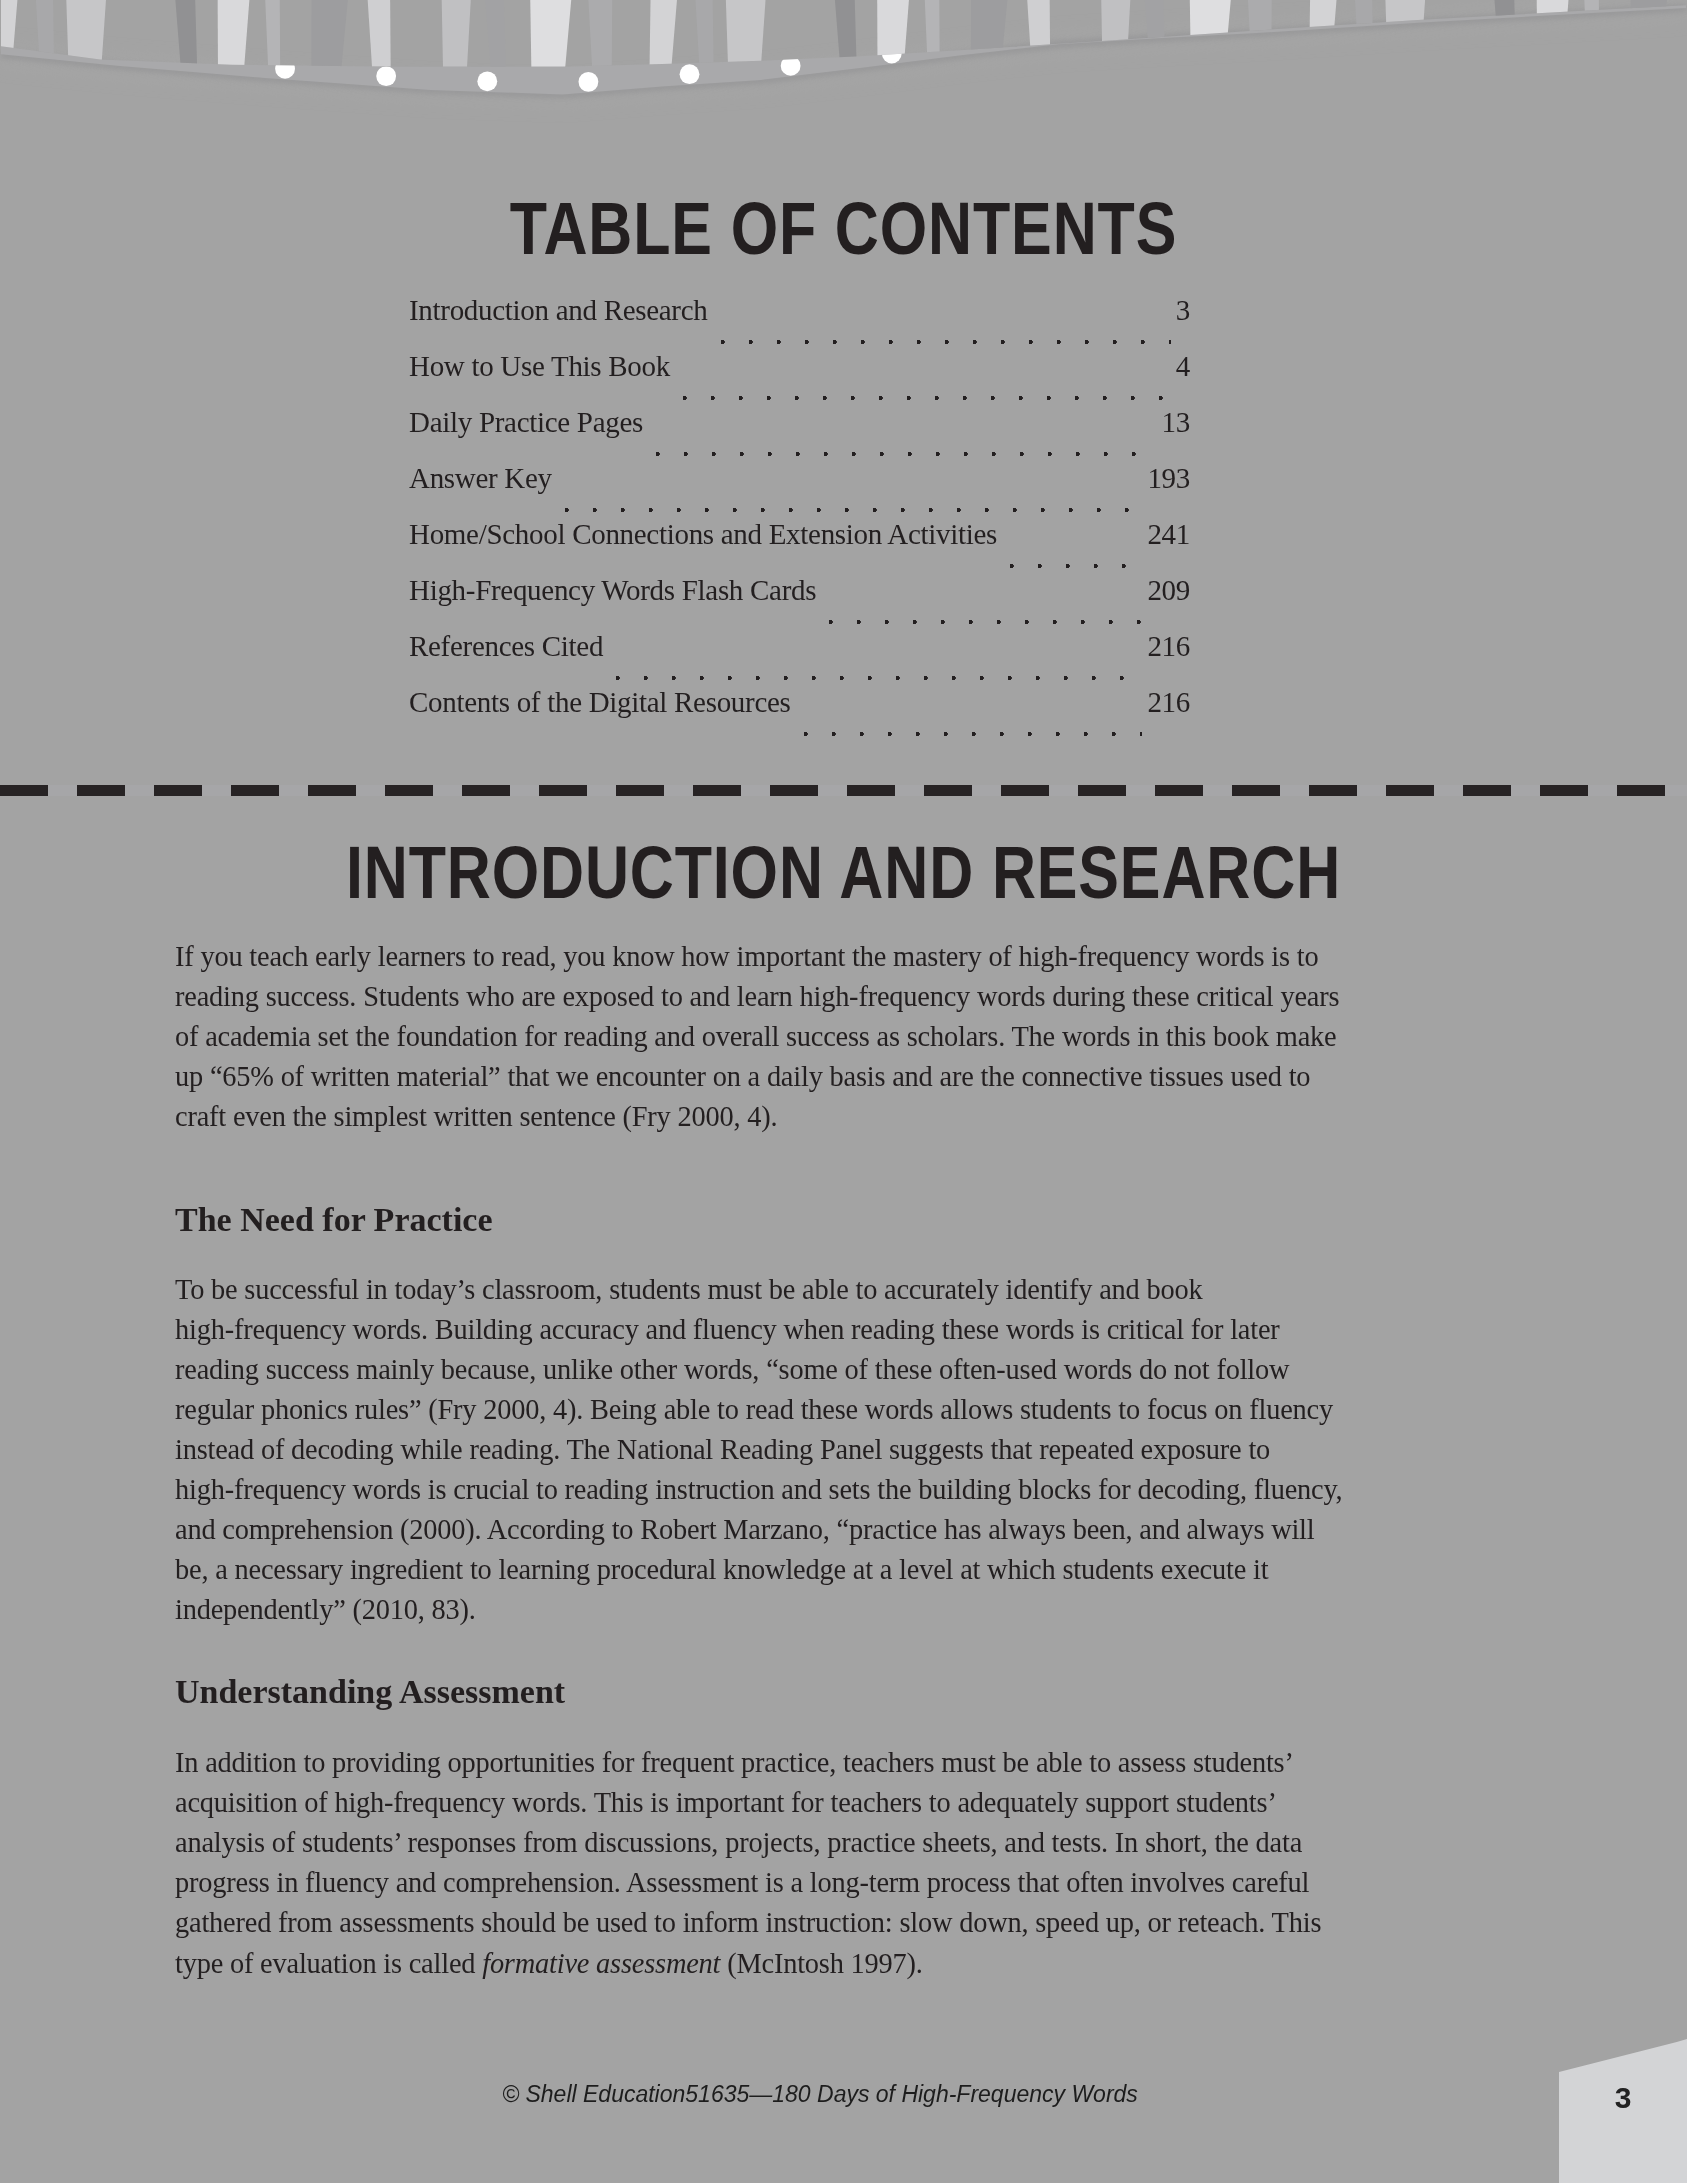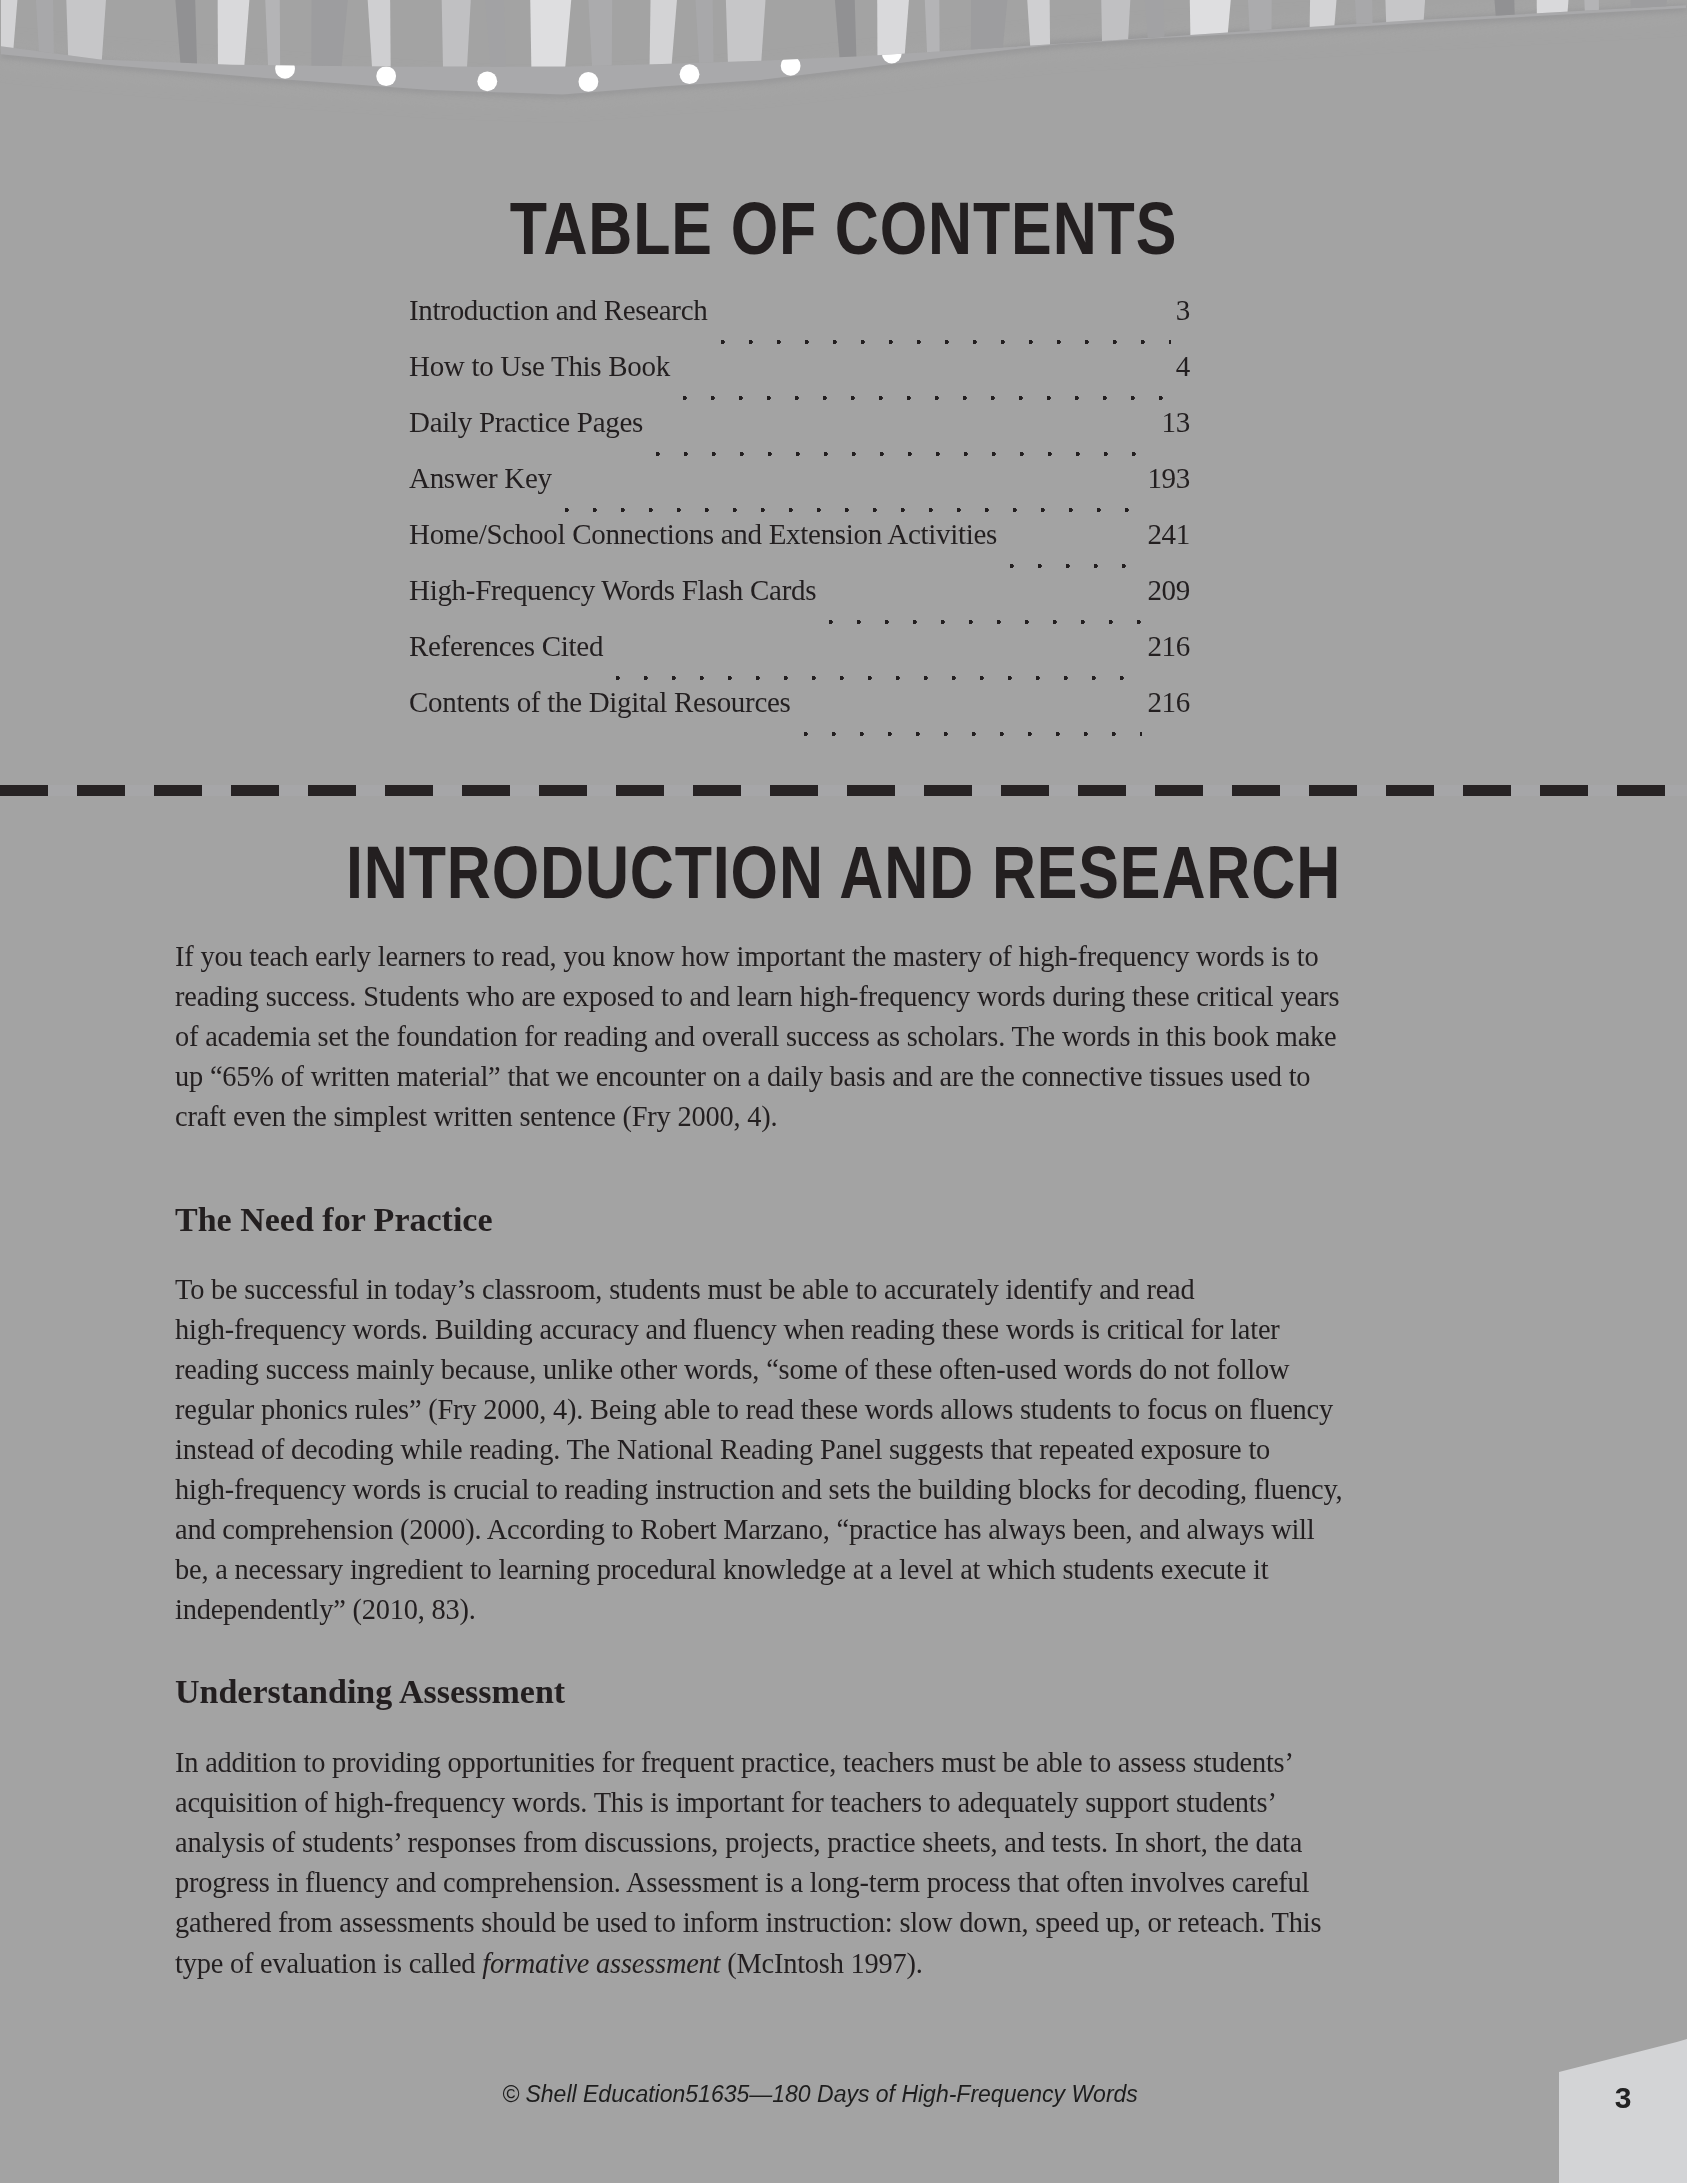--- a/index.html
+++ b/index.html
@@ -180,21 +180,21 @@
       <div class="text-line">If you teach early learners to read, you know how important the mastery of high-frequency words is to</div>
       <div class="text-line">reading success. Students who are exposed to and learn high-frequency words during these critical years</div>
       <div class="text-line">of academia set the foundation for reading and overall success as scholars. The words in this book make</div>
       <div class="text-line">up “65% of written material” that we encounter on a daily basis and are the connective tissues used to</div>
       <div class="text-line">craft even the simplest written sentence (Fry 2000, 4).</div>
     </div>
 
   <h2 class="section-heading h-need">The Need for Practice</h2>
 
   <div class="body-text p-need">
-      <div class="text-line">To be successful in today’s classroom, students must be able to accurately identify and read</div>
+      <div class="text-line">To be successful in today’s classroom, students must be able to accurately identify and book</div>
       <div class="text-line">high-frequency words. Building accuracy and fluency when reading these words is critical for later</div>
       <div class="text-line">reading success mainly because, unlike other words, “some of these often-used words do not follow</div>
       <div class="text-line">regular phonics rules” (Fry 2000, 4). Being able to read these words allows students to focus on fluency</div>
       <div class="text-line">instead of decoding while reading. The National Reading Panel suggests that repeated exposure to</div>
       <div class="text-line">high-frequency words is crucial to reading instruction and sets the building blocks for decoding, fluency,</div>
       <div class="text-line">and comprehension (2000). According to Robert Marzano, “practice has always been, and always will</div>
       <div class="text-line">be, a necessary ingredient to learning procedural knowledge at a level at which students execute it</div>
       <div class="text-line">independently” (2010, 83).</div>
     </div>
 

